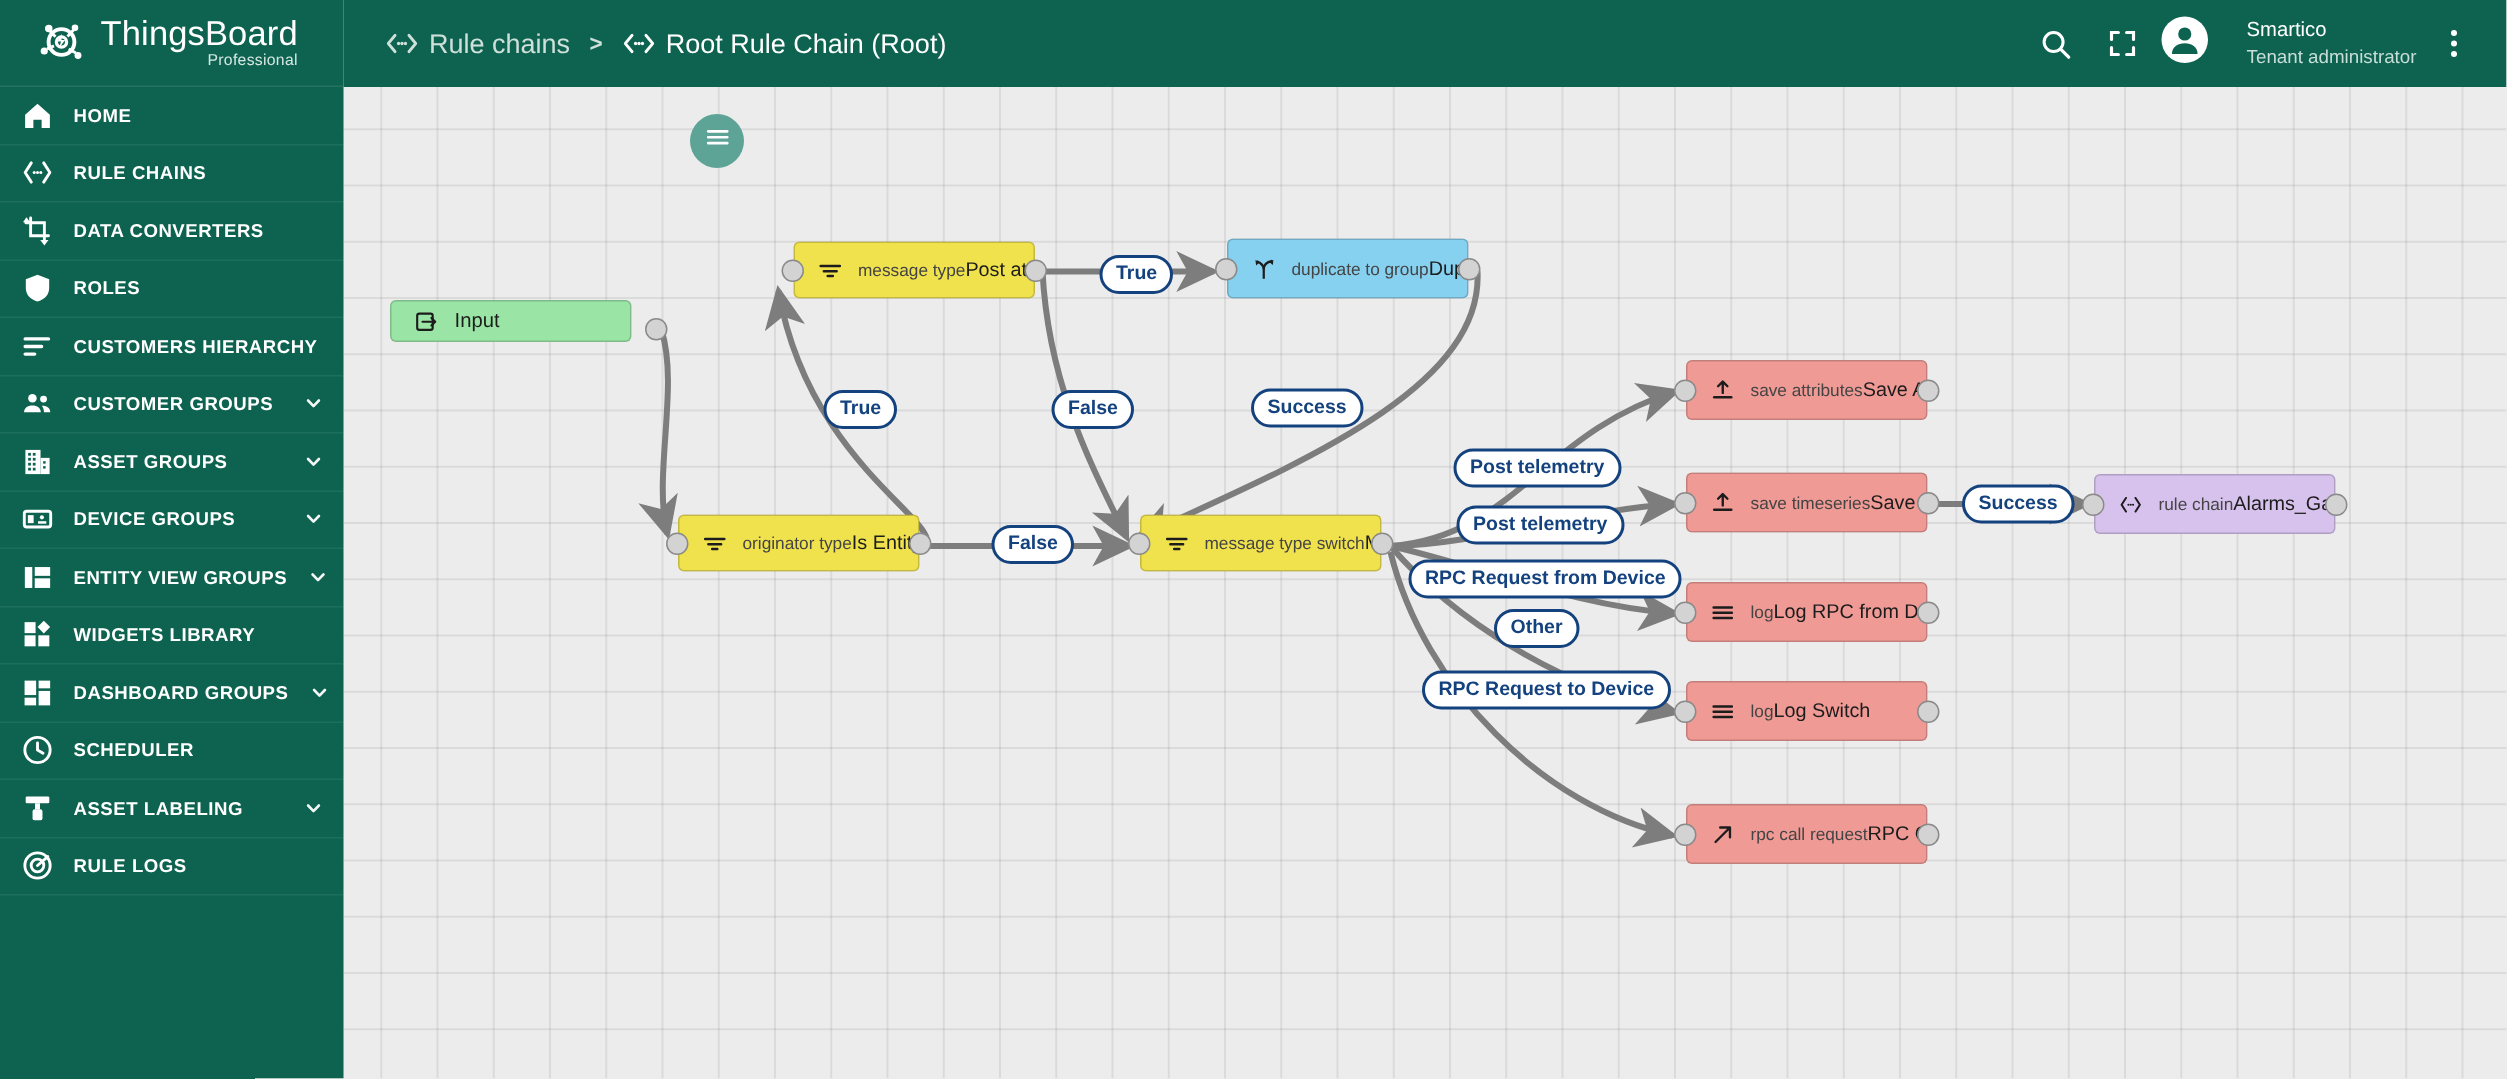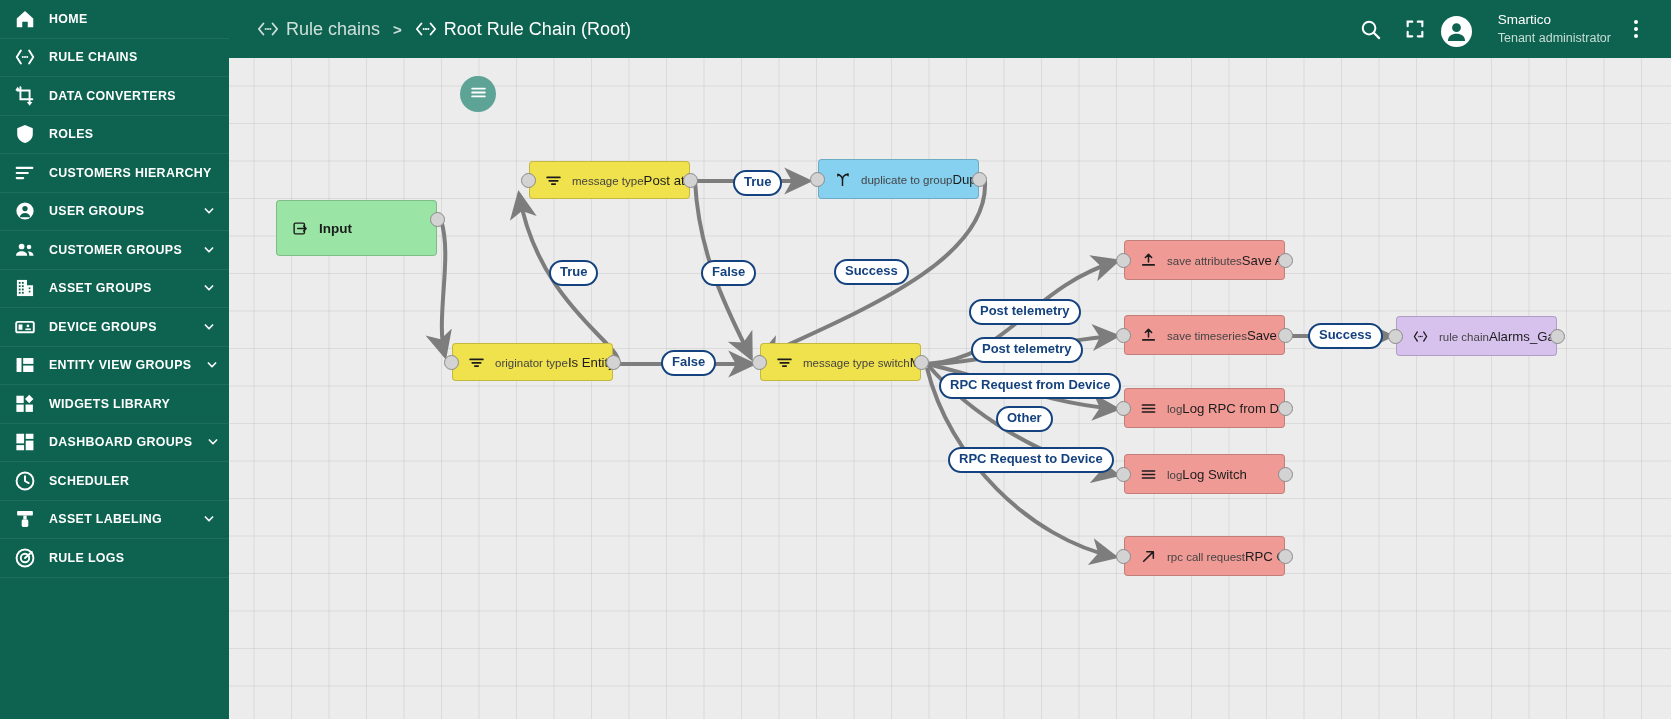--- a/index.html
+++ b/index.html
@@ -60,21 +60,21 @@
     position: relative; z-index: 4;
   }
   .crumb { display: flex; align-items: center; gap: 7px; cursor: pointer; }
   .crumb-ico { width: 22px; height: 16px; flex:0 0 22px; }
   .crumb-a { font-size: 18px; color: #cfe0db; font-weight: 400; }
   .crumb-sep { font-size: 15px; color: #cfe0db; font-weight: bold; margin: 0 13px; }
   .crumb-b { font-size: 18px; color: #fff; font-weight: 400; }
 
   .top-right { margin-left: auto; display: flex; align-items: center; gap: 0; }
   .ticon { width: 44px; height: 44px; display:flex; align-items:center; justify-content:center; cursor:pointer; }
-  .avatar-wrap { display: flex; align-items: flex-end; gap: 26px; margin-left: 4px; cursor: pointer;}
+  .avatar-wrap { display: flex; align-items: flex-start; gap: 26px; margin-left: 4px; cursor: pointer;}
   .avatar { width: 31px; height: 31px; border-radius: 50%; background:#fff; display:flex; align-items:center; justify-content:center;}
   .uname { font-size: 13.5px; color:#fff; line-height: 1.35; }
   .urole { font-size: 12.5px; color: #c8ded8; line-height: 1.35; }
   .kebab { width: 34px; height: 44px; display:flex; flex-direction:column; align-items:center; justify-content:center; gap:3px; cursor:pointer; margin-left:8px;}
   .kdot { width: 4px; height: 4px; border-radius:50%; background:#fff; }
 
   
   #canvas {
     position: absolute; left: 0; top: 58px;
     width: 1442px; height: 661px;
@@ -130,20 +130,40 @@
     padding: 3px 9px 4px; white-space: nowrap;
     line-height: 1.15; cursor: pointer;
   }
 </style>
 </head>
 <body>
 
 <div id="app">
 
   <aside id="sidebar">
+    <div class="logo-box">
+      <span class="logo-mark">
+        <svg viewBox="0 0 34 34" width="34" height="34">
+          <g fill="#fff">
+            <circle cx="17" cy="16" r="8.6" fill="none" stroke="#fff" stroke-width="2.6"></circle>
+            <circle cx="17" cy="16" r="3.4" fill="none" stroke="#fff" stroke-width="2.2"></circle>
+            <circle cx="8.5" cy="7" r="2.5"></circle>
+              <circle cx="26" cy="6.5" r="2.2"></circle>
+            <circle cx="5.5" cy="22" r="2.4"></circle>
+              <circle cx="28" cy="25" r="2.3"></circle>
+            <path d="M9 8.4 L13 12.5 M25 8 L21 12.3 M7.4 20.6 L12 18.6 M26.6 23.4 L21.8 20.6" stroke="#fff" stroke-width="1.9" fill="none"></path>
+            <path d="M17 10.5 l-2.6 5.1 h2.3 l-1.4 4.6 4.1-5.6 h-2.4 z" fill="#fff"></path>
+          </g>
+        </svg>
+      </span>
+      <span class="logo-text">
+        <div class="logo-name">ThingsBoard</div>
+        <div class="logo-sub">Professional</div>
+      </span>
+    </div>
     <nav id="nav-list">
         <div class="nav-item">
           <span class="nav-ico">
             <svg viewBox="0 0 24 24" width="22" height="22">
               <path d="M3 11.5 L12 3.4 L21 11.5 V21 h-6 v-6 h-6 v6 H3 z" fill="#ffffff"></path>
             </svg>
           </span>
           <span class="nav-label">HOME</span>
         </div>
         <div class="nav-item">
@@ -176,33 +196,20 @@
           </span>
           <span class="nav-label">ROLES</span>
         </div>
         <div class="nav-item">
           <span class="nav-ico">
             <svg viewBox="0 0 24 24" width="22" height="22">
               <path d="M3 6.5 H20 M3 12 H15 M3 17.5 H10" stroke="#ffffff" stroke-width="2.4" stroke-linecap="round"></path>
             </svg>
           </span>
           <span class="nav-label">CUSTOMERS HIERARCHY</span>
-        </div>
-        <div class="nav-item">
-          <span class="nav-ico">
-            <svg viewBox="0 0 24 24" width="22" height="22">
-              <circle cx="12" cy="12" r="9.4" fill="#ffffff"></circle>
-              <circle cx="12" cy="9.4" r="2.9" fill="#0d6350"></circle>
-              <path d="M6.3 18.7 c.6-3 2.9-4.4 5.7-4.4 s5.1 1.4 5.7 4.4 z" fill="#0d6350"></path>
-            </svg>
-          </span>
-          <span class="nav-label">USER GROUPS</span>
-          <span class="nav-chev"><svg viewBox="0 0 24 24" width="16" height="16">
-              <path d="M6.6 9 L12 14.6 L17.4 9" fill="none" stroke="#fff" stroke-width="2.6" stroke-linecap="round" stroke-linejoin="round"></path>
-            </svg></span>
         </div>
         <div class="nav-item">
           <span class="nav-ico">
             <svg viewBox="0 0 24 24" width="22" height="22">
               <circle cx="8.3" cy="8.2" r="3.1" fill="#ffffff"></circle>
               <circle cx="16.4" cy="8.8" r="2.5" fill="#ffffff"></circle>
               <path d="M2.2 18.4 c0-3.3 2.7-5 6.1-5 s6.1 1.7 6.1 5 z" fill="#ffffff"></path>
               <path d="M15.2 13.7 c3.1 0 6.1 1.2 6.1 4.7 h-4.6 c0-1.9-.6-3.4-1.5-4.7 z" fill="#ffffff"></path>
             </svg>
           </span>
@@ -419,21 +426,21 @@
 
       <div class="fab" style="left:231px; top:18px;">
         <span>
           <svg viewBox="0 0 24 24" width="19" height="19">
             <path d="M4 7 H20 M4 12 H20 M4 17 H20" stroke="#fff" stroke-width="2.3" stroke-linecap="round"></path>
           </svg>
         </span>
       </div>
 
       <div id="nodes-layer">
-          <div class="node n-green single" style="left: 47px; top: 142px; width: 161px; height: 56px; font-weight: bold;">
+          <div class="node n-green single" style="left: 31px; top: 142px; width: 161px; height: 28px;">
             <span class="nico">
               <svg viewBox="0 0 24 24" width="17" height="17">
                 <rect x="3" y="4.4" width="14.6" height="15.2" rx="2" fill="none" stroke="#1c1c1c" stroke-width="2"></rect>
                 <path d="M8 12 H20 M16.4 8.4 L20 12 L16.4 15.6" fill="none" stroke="#1c1c1c" stroke-width="2" stroke-linecap="round" stroke-linejoin="round"></path>
               </svg>
             </span>
             <span class="ntext"><span class="nname">Input</span></span>
           </div>
           <div class="port" style="left: 201px; top: 153.5px;"></div>
           <div class="node n-yellow" style="left: 300px; top: 103px; width: 161px; height: 38px;">

